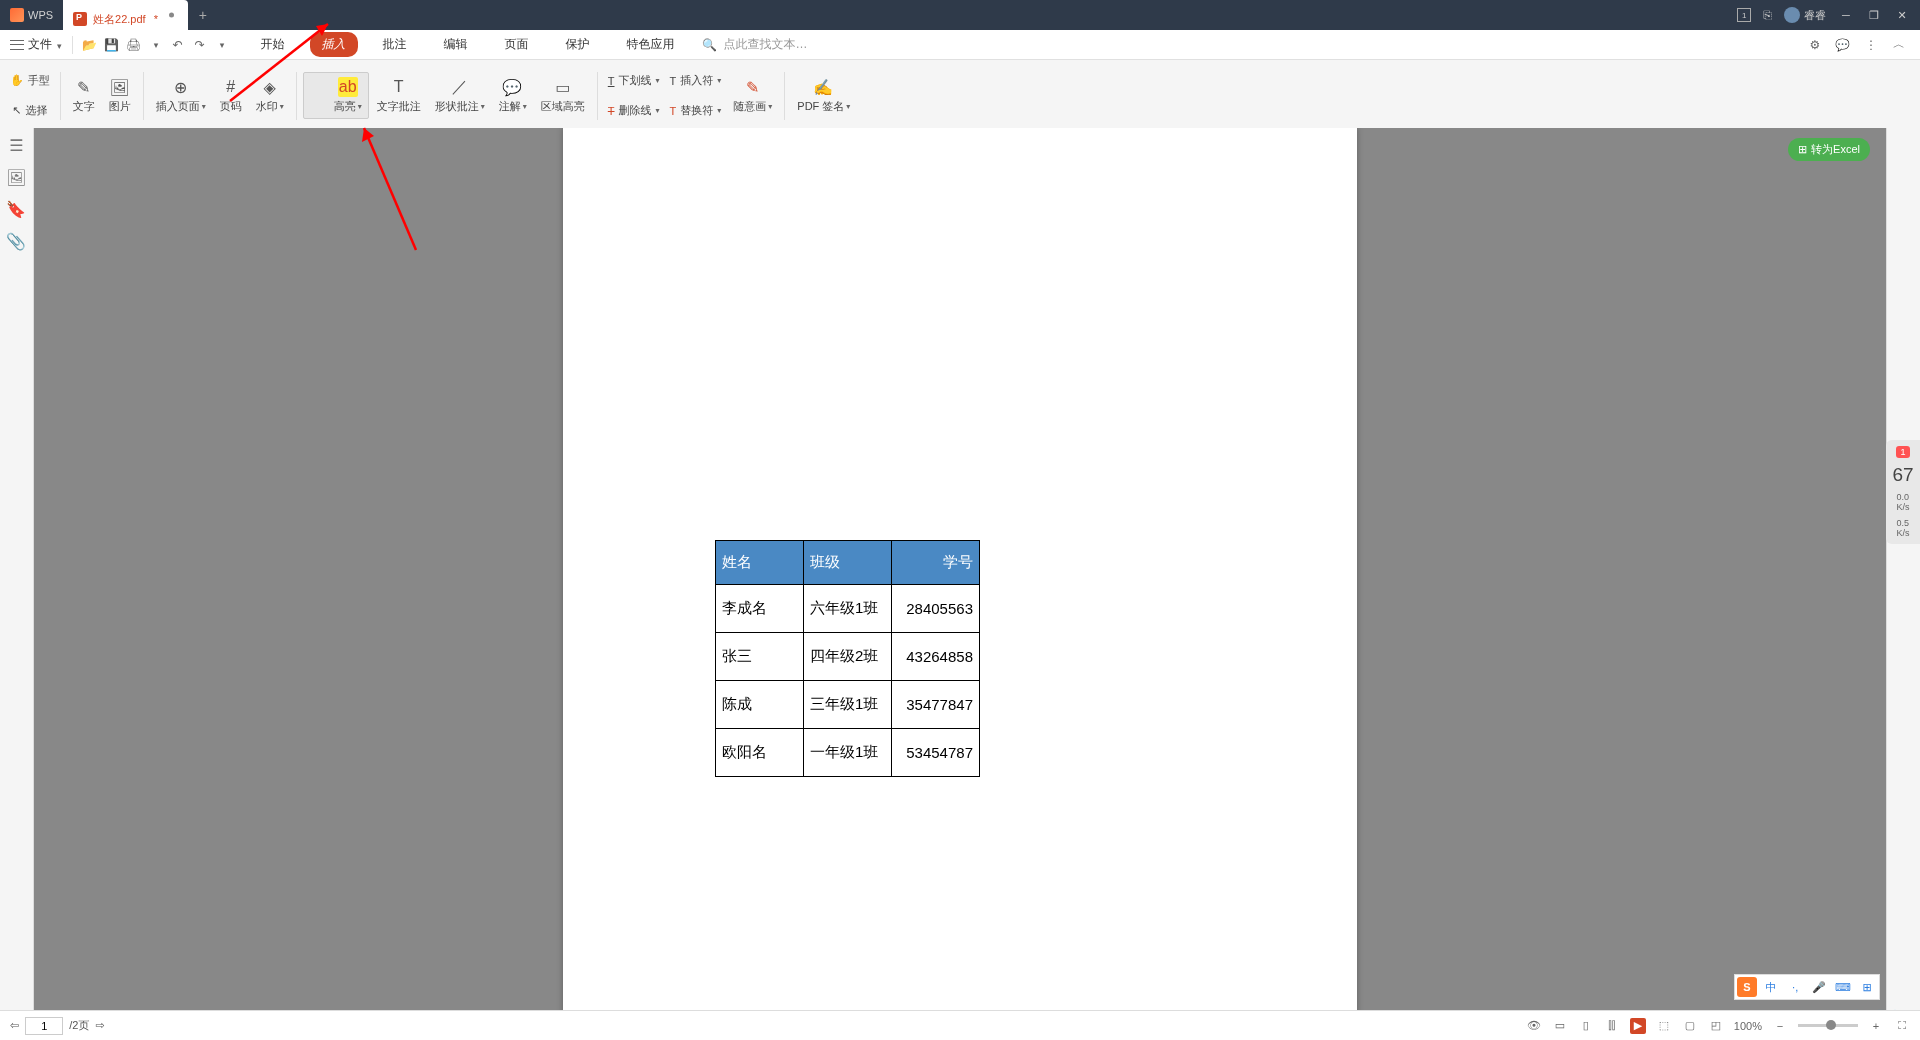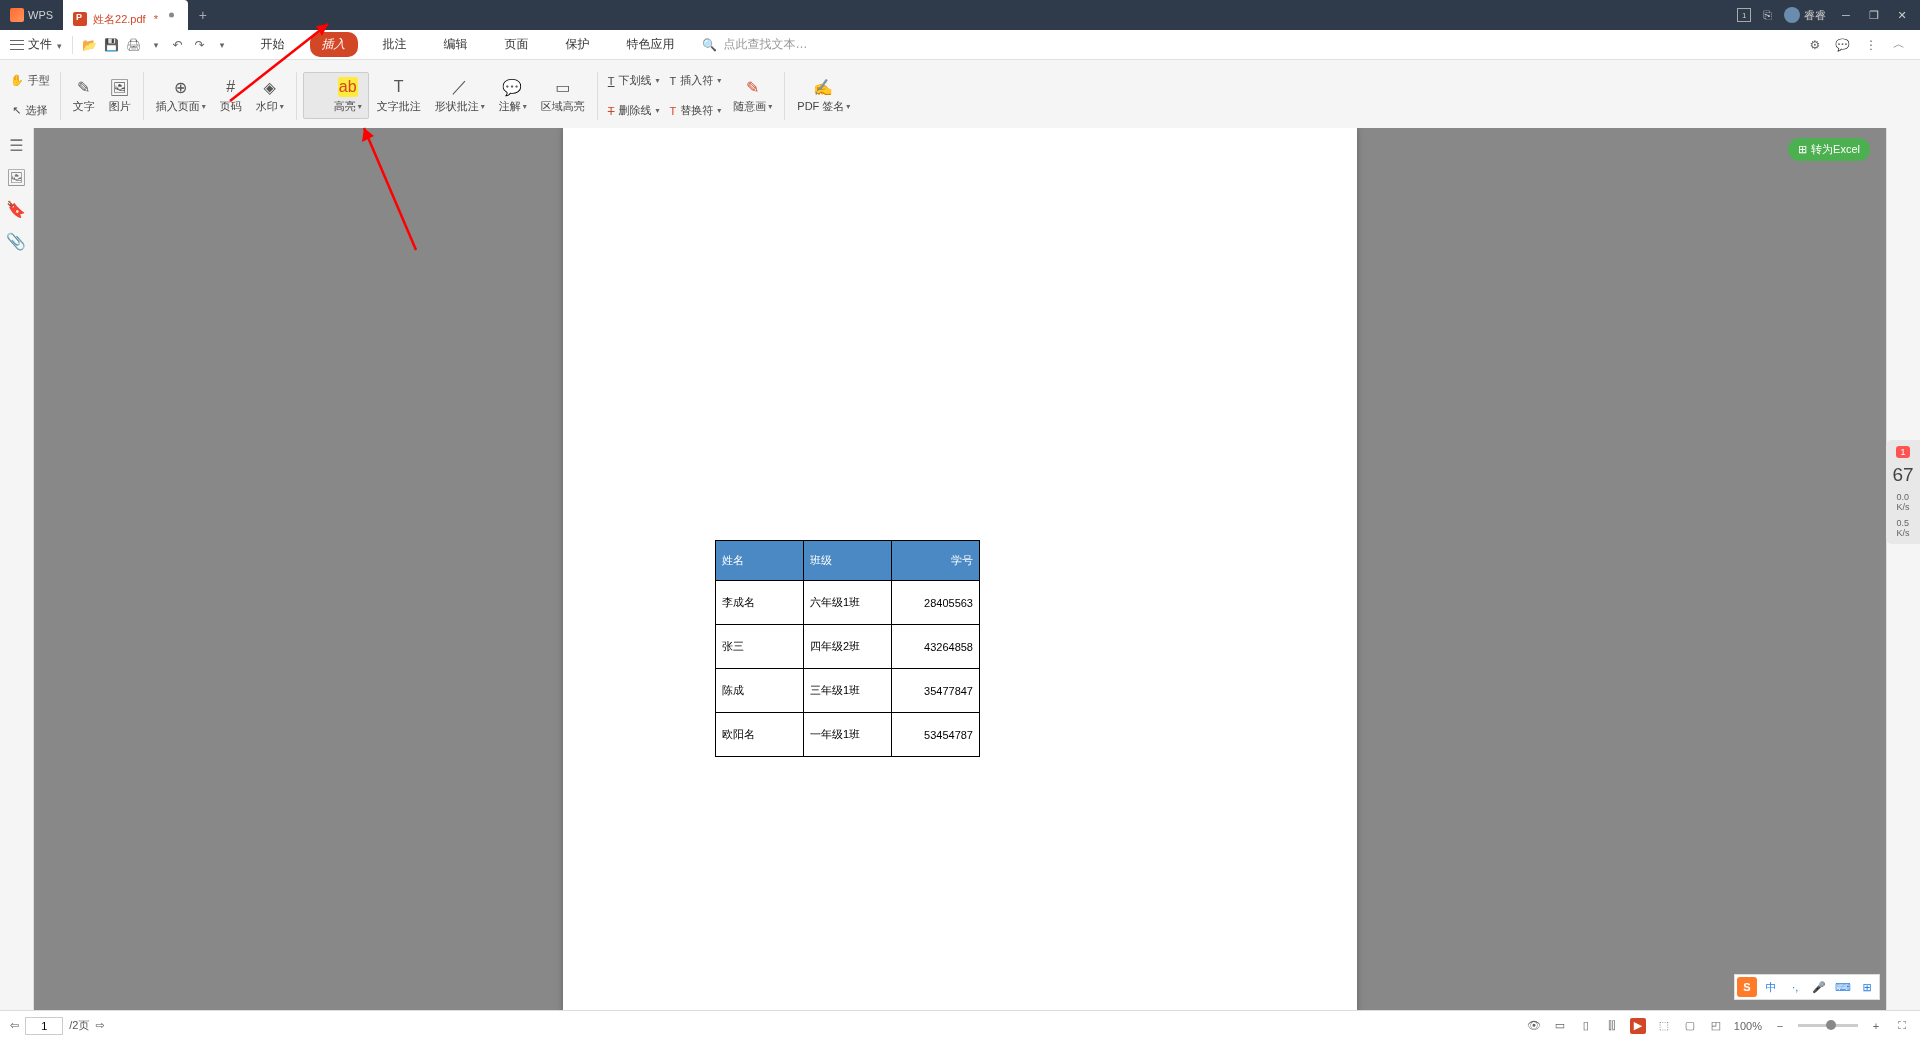--- a/index.html
+++ b/index.html
@@ -46,21 +46,21 @@
 .ribbon .sep { width: 1px; height: 48px; background: #ddd; margin: 0 4px; }
 .ribbon .dropdown-arrow { font-size: 8px; color: #666; }
 
 
 .main { position: absolute; top: 128px; left: 0; right: 0; bottom: 30px; display: flex; background: #888; }
 .leftbar { width: 34px; background: #f5f5f5; border-right: 1px solid #ddd; display: flex; flex-direction: column; align-items: center; padding-top: 8px; gap: 14px; }
 .leftbar span { width: 18px; height: 18px; color: #777; display: flex; align-items: center; justify-content: center; }
 .docarea { flex: 1; background: #888; display: flex; justify-content: center; overflow: auto; position: relative; }
 .page { width: 794px; min-height: 1050px; background: #fff; margin-top: 0; box-shadow: 0 0 6px rgba(0,0,0,0.3); position: relative; }
 .doc-table { position: absolute; top: 412px; left: 152px; border-collapse: collapse; }
-.doc-table th, .doc-table td { border: 1.5px solid #000; font-size: 11px; }
+.doc-table th, .doc-table td { border: 1.5px solid #000; font-size: 15px; }
 .doc-table th { background: #4a89c4; color: #fff; text-align: left; padding: 12px 6px; font-weight: normal; }
 .doc-table td { padding: 14px 6px; color: #000; }
 .doc-table th:nth-child(1), .doc-table td:nth-child(1) { width: 88px; }
 .doc-table th:nth-child(2), .doc-table td:nth-child(2) { width: 88px; margin-left: 26px; }
 .doc-table th:nth-child(3), .doc-table td:nth-child(3) { width: 88px; text-align: right; }
 .rightbar { width: 34px; background: #f5f5f5; border-left: 1px solid #ddd; }
 
 
 .convert-btn { position: absolute; top: 138px; right: 50px; background: #4caf50; color: #fff; font-size: 11px; padding: 4px 10px; border-radius: 12px; display: flex; align-items: center; gap: 4px; }
 

